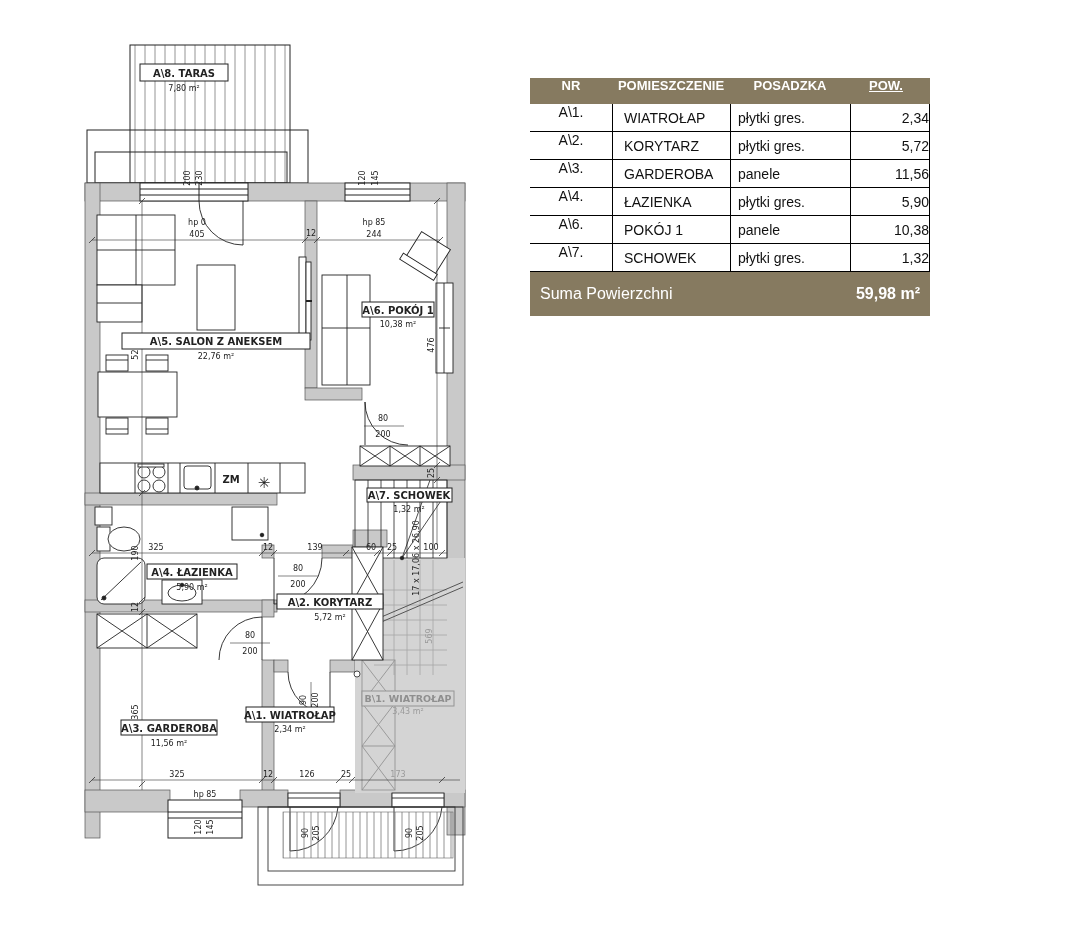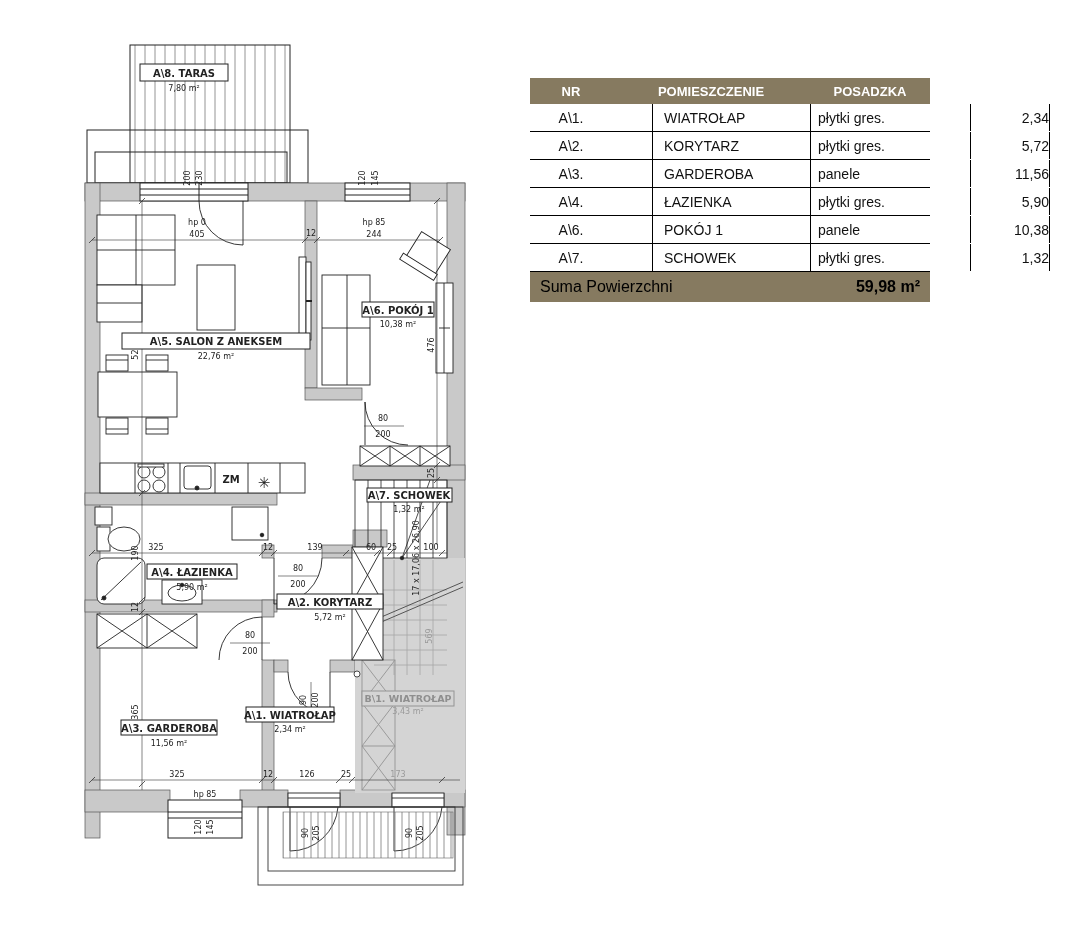--- a/index.html
+++ b/index.html
@@ -11,35 +11,35 @@
   .dimg{font-size:8px;fill:#9a9a9a;}
   .roomname{font-size:10px;font-weight:bold;}
   .roomarea{font-size:8px;}
   .gname{font-size:9.5px;font-weight:bold;fill:#8f8f8f;}
   .garea{font-size:8px;fill:#9a9a9a;}
   .fix{font-size:10px;font-weight:bold;}
   .star{font-size:15px;}
 
   
   .tbl{position:absolute;left:530px;top:78px;width:400px;color:#111;}
-  .trow{display:flex;align-items:center;gap:40px;}
+  .trow{display:flex;align-items:flex-start;}
   .thead{height:26px;background:#867a60;color:#fff;font-weight:bold;font-size:13px;}
   .tbody-row{height:27px;background:#fff;border-bottom:1.5px solid #000;font-size:14px;}
   .c-nr{width:82px;text-align:center;flex:none;}
   .c-room{width:118px;flex:none;padding-left:11px;box-sizing:border-box;}
   .c-floor{width:120px;flex:none;padding-left:7px;box-sizing:border-box;}
   .c-area{width:80px;flex:none;text-align:right;box-sizing:border-box;}
   .thead .c-room,.thead .c-floor{text-align:center;padding-left:0;}
   .thead .c-area{text-align:center;padding-right:8px;text-decoration:underline;}
   .tbody-row .c-room,.tbody-row .c-floor{border-left:1.5px solid #000;height:100%;
       display:flex;align-items:center;}
   .tbody-row .c-area{border-left:1.5px solid #000;border-right:1.5px solid #000;height:100%;
       display:flex;align-items:center;justify-content:flex-end;}
   .muted{color:#9f9f9f;}
-  .tfoot{height:30px;background:#867a60;color:#000000;display:flex;align-items:center;
+  .tfoot{height:44px;background:#867a60;color:#ffffff;display:flex;align-items:center;
       justify-content:space-between;padding:0 10px;font-size:16px;}
   .tfoot .total{font-weight:bold;margin-left:32px;}
 </style>
 </head>
 <body>
 
 <div id="stage">
 
 <svg width="1066" height="946" viewBox="0 0 1066 946">
   <defs>

